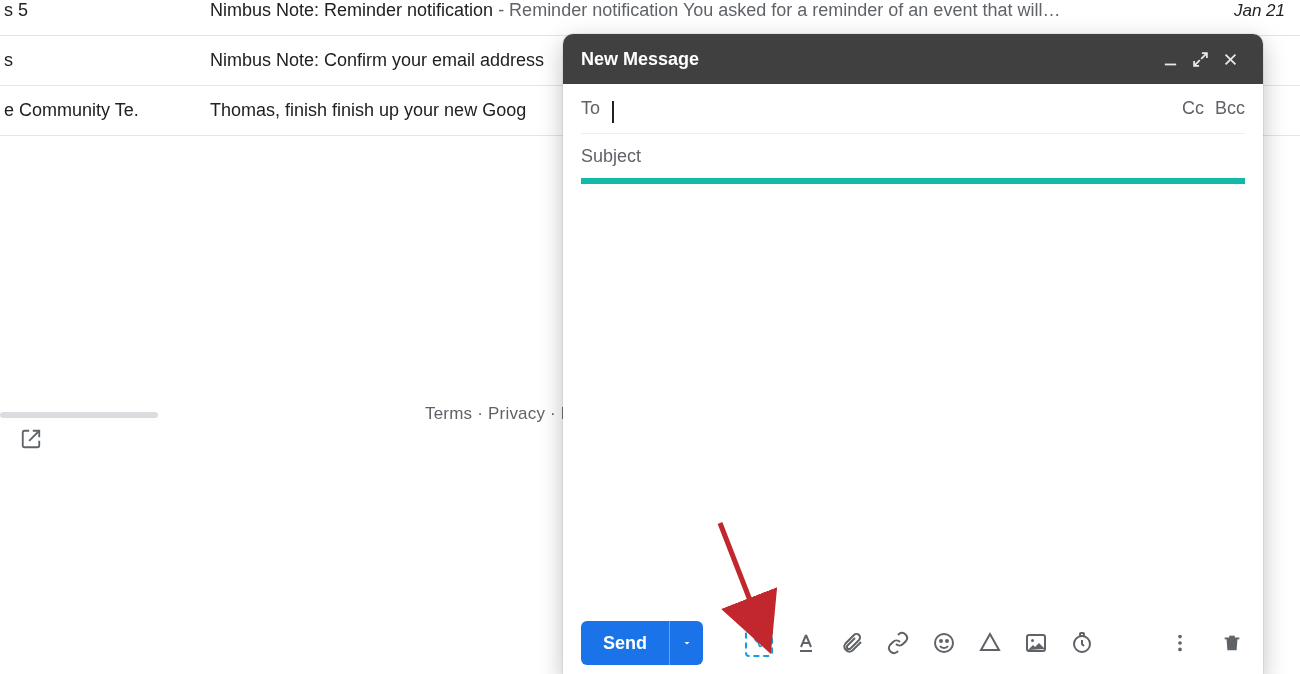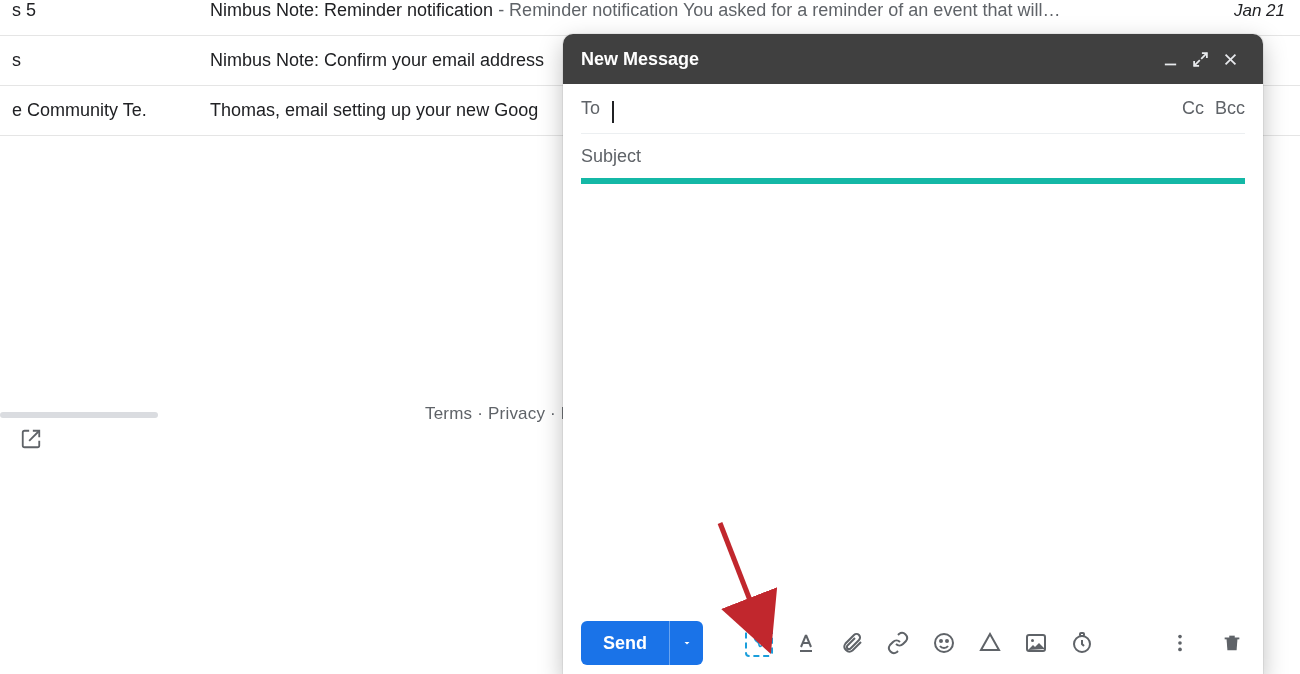--- a/index.html
+++ b/index.html
@@ -15,21 +15,21 @@
     display: flex;
     align-items: center;
     height: 50px;
     border-top: 1px solid #e5e5e5;
     font-size: 18px;
     color: #202124;
     padding-left: 0;
     white-space: nowrap;
     overflow: hidden;
   }
-  .row .sender { width: 210px; padding-left: 12px; white-space: nowrap; overflow: hidden; }
+  .row .sender { width: 210px; padding-left: 4px; white-space: nowrap; overflow: hidden; }
   .row .subject { flex: 1; overflow: hidden; text-overflow: ellipsis; }
   .row .subject .subj-strong { color:#202124; }
   .row .subject .preview { color:#5f6368; }
   .row .date { width: 95px; text-align: right; padding-right: 15px; color:#202124; font-size:17px;font-style:italic; }
   .inbox-divider { height:1px; background:#e5e5e5; }
 
   .footer-links {
     position:absolute;
     left:425px; top:404px;
     font-size:17px; color:#5f6368;
@@ -160,21 +160,21 @@
     <div class="sender">s</div>
     <div class="subject">
       <span class="subj-strong">Nimbus Note: Confirm your email address</span>
     </div>
     <div class="date"></div>
   </div>
 
   <div class="row">
     <div class="sender">e Community Te.</div>
     <div class="subject">
-      <span class="subj-strong">Thomas, email setting up your new Goog</span>
+      <span class="subj-strong">Thomas, finish finish up your new Goog</span>
     </div>
     <div class="date"></div>
   </div>
   <div class="inbox-divider"></div>
 </div>
 
 <div class="used-bar"></div>
 <div class="open-icon">
   <svg viewBox="0 0 24 24" fill="none" stroke="#5f6368" stroke-width="2">
       <path d="M14 3h7v7"></path>

